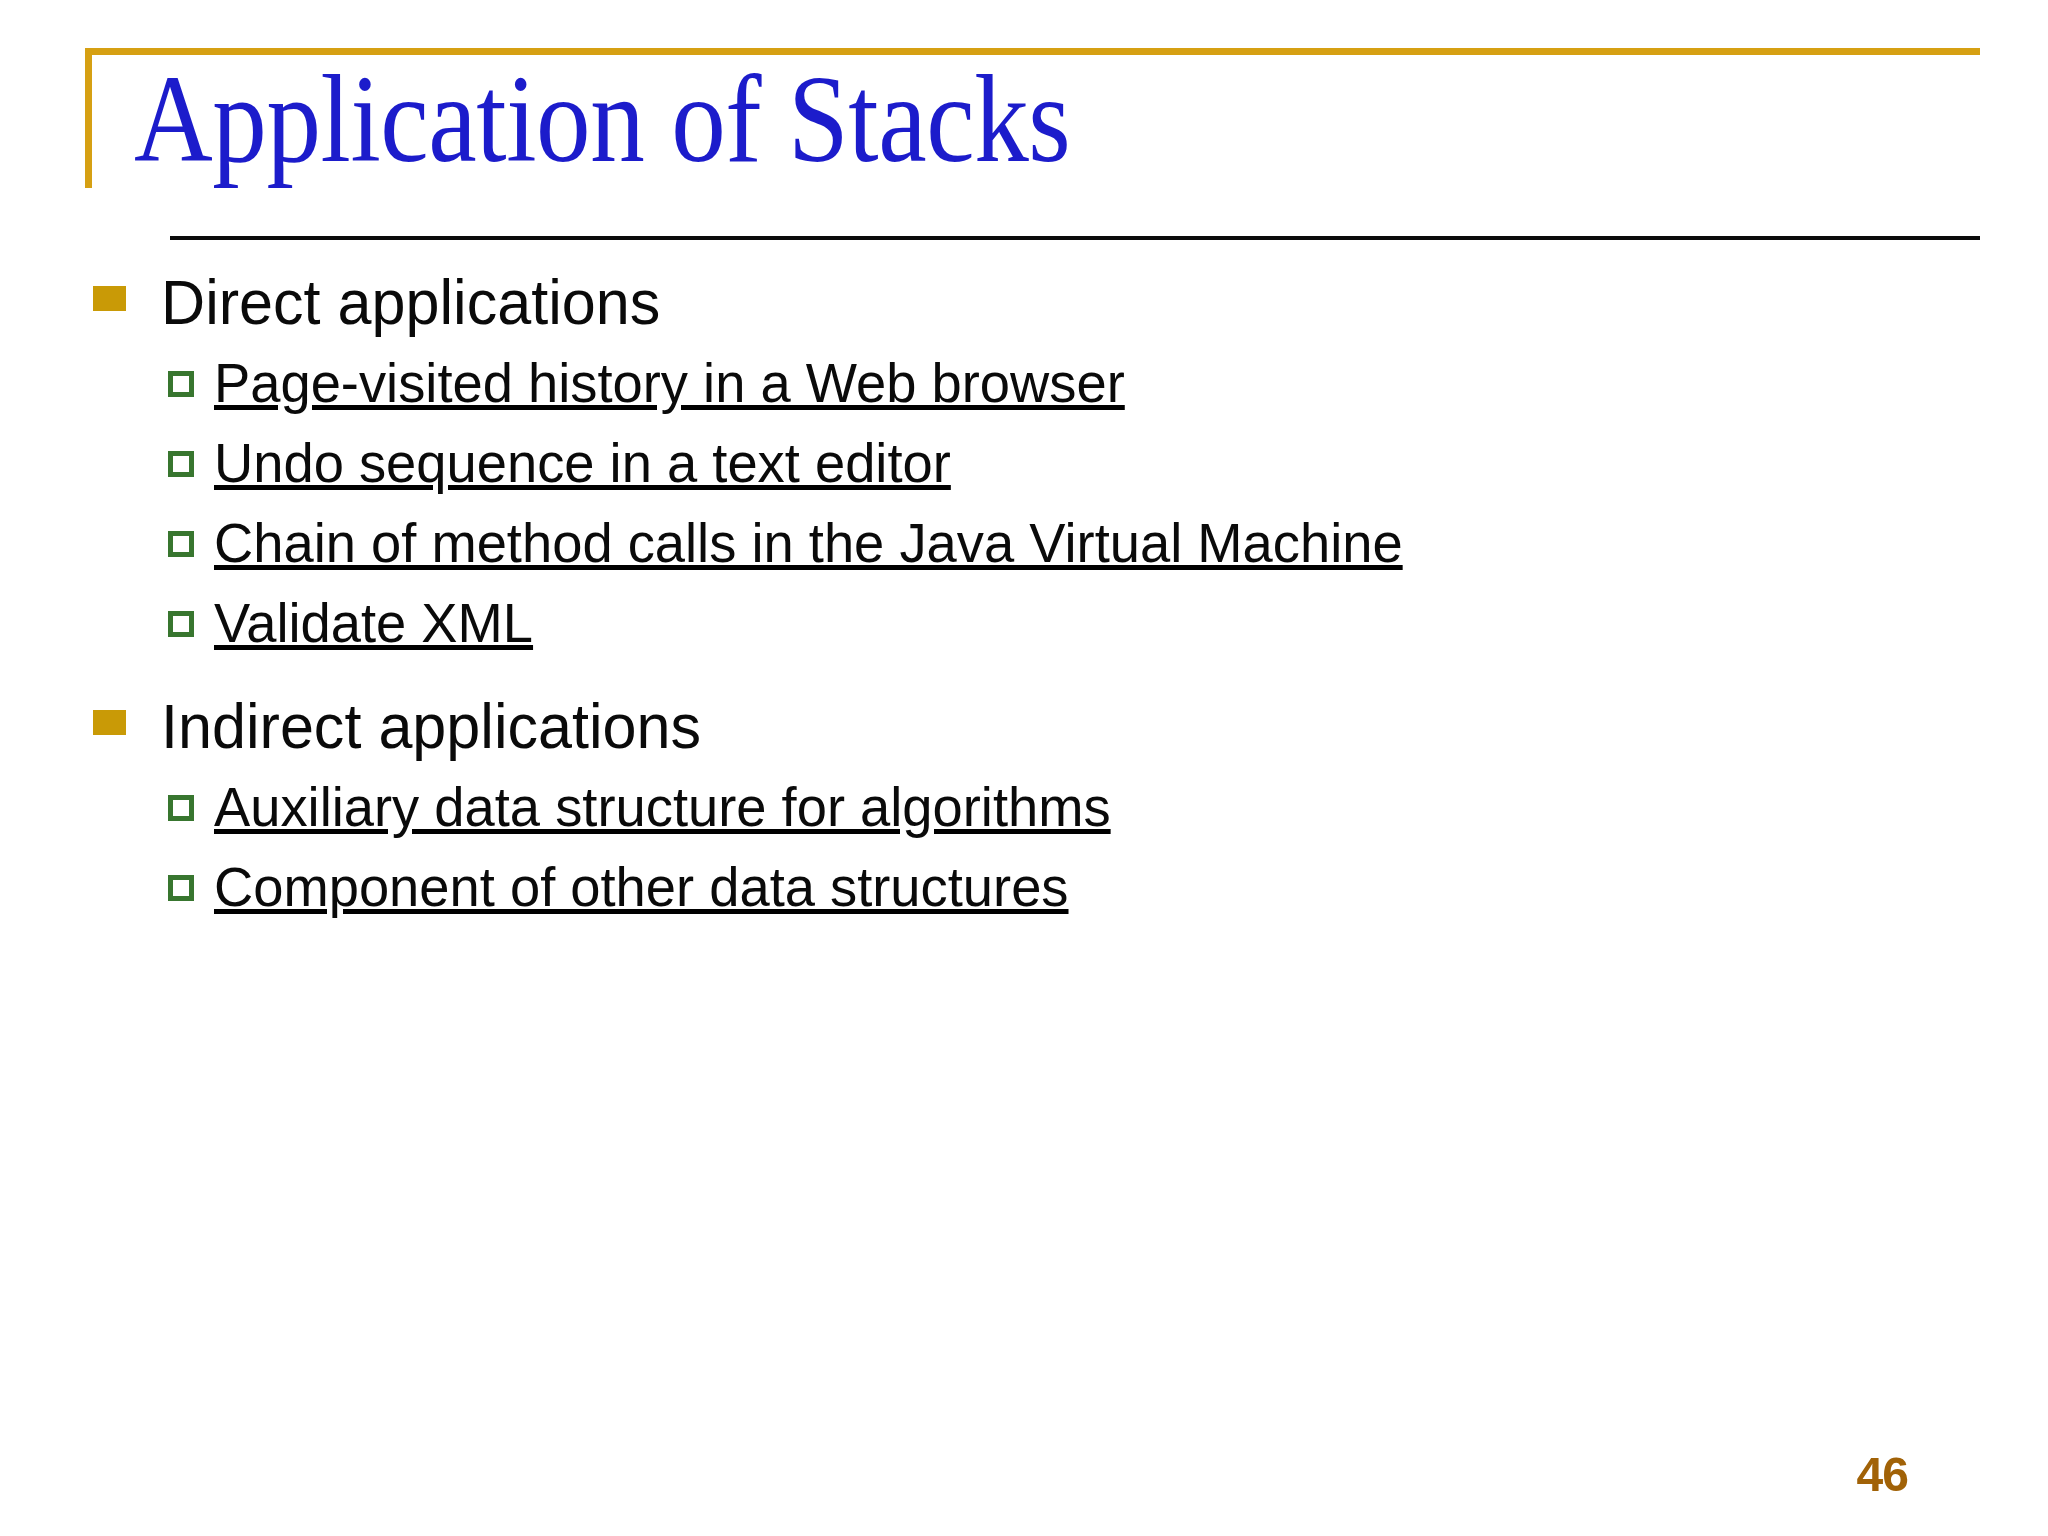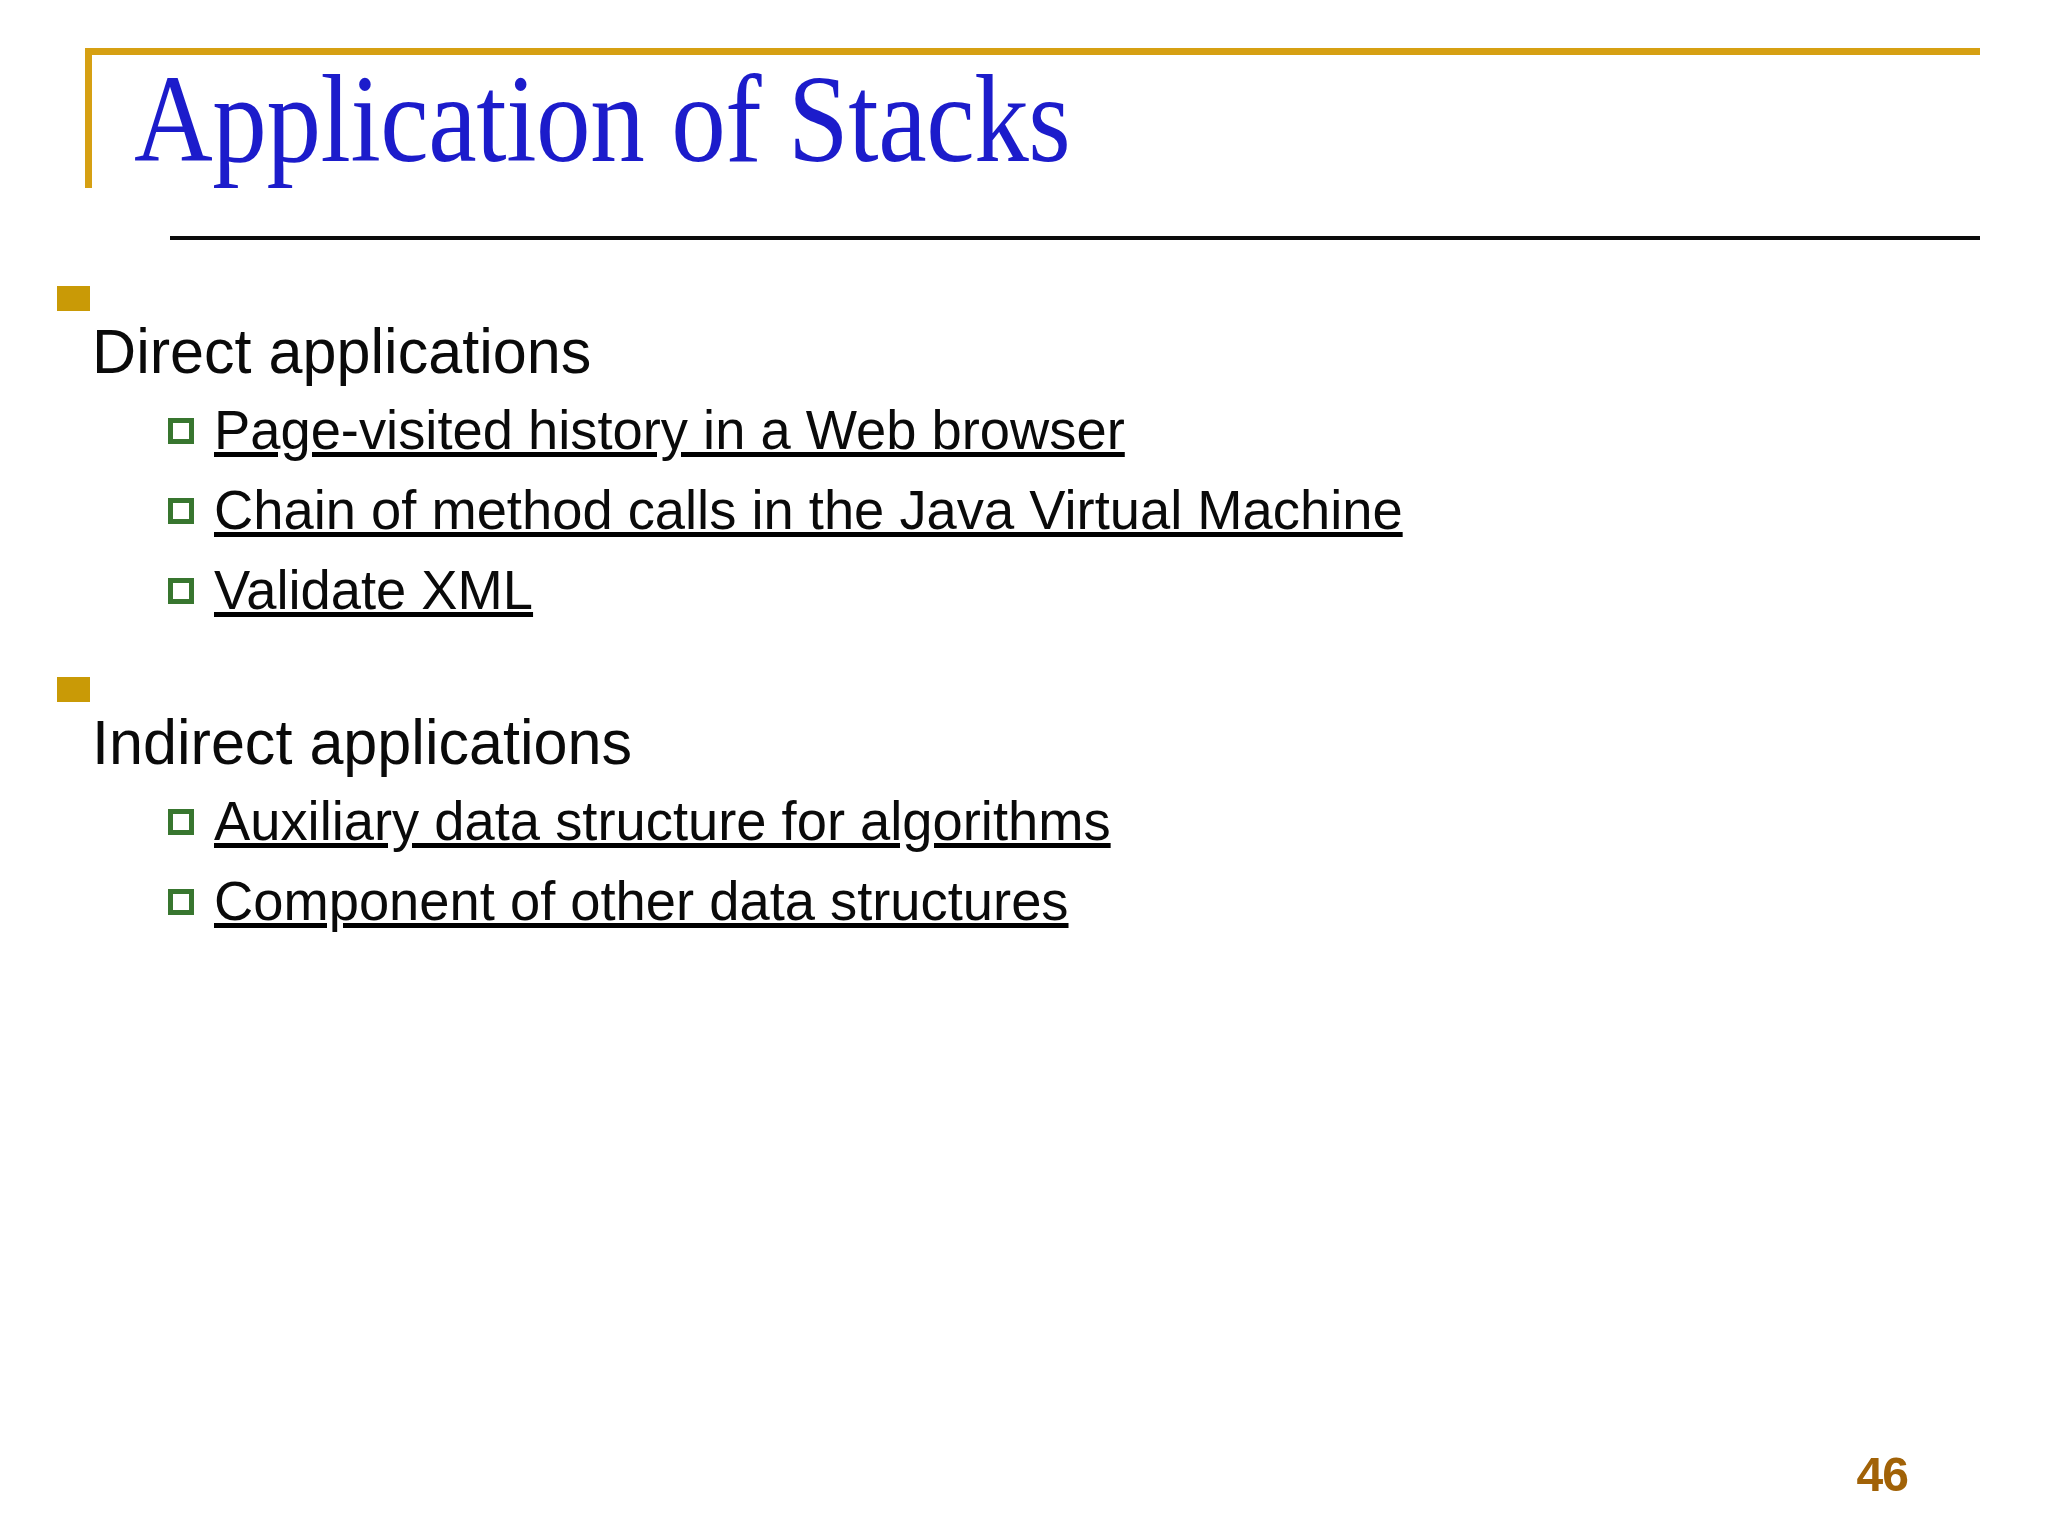--- a/index.html
+++ b/index.html
@@ -70,22 +70,21 @@
 
   .bullet-row {
     position: relative;
     display: flex;
     align-items: flex-start;
   }
 
   
   .lvl1 {
     min-height: 82px;
-    padding-left: 57px;
-    flex-direction: column;
+    padding-left: 93px;
   }
   .lvl1 .marker {
     flex: 0 0 auto;
     width: 33px;
     height: 25px;
     background: #c99a06;
     margin-top: 24px;
   }
   .lvl1 .text {
     font-size: 63px;
@@ -163,20 +162,24 @@
     <div class="bullet-row lvl1">
       <span class="marker"></span>
       <span class="text">Direct applications</span>
     </div>
 
     <div class="bullet-row lvl2">
       <span class="marker"></span>
       <span class="text">Page-visited history in a Web browser</span>
     </div>
 
+    <div class="bullet-row lvl2">
+      <span class="marker"></span>
+      <span class="text">Undo sequence in a text editor</span>
+    </div>
 
     <div class="bullet-row lvl2">
       <span class="marker"></span>
       <span class="text">Chain of method calls in the Java Virtual Machine</span>
     </div>
 
     <div class="bullet-row lvl2">
       <span class="marker"></span>
       <span class="text">Validate XML</span>
     </div>

